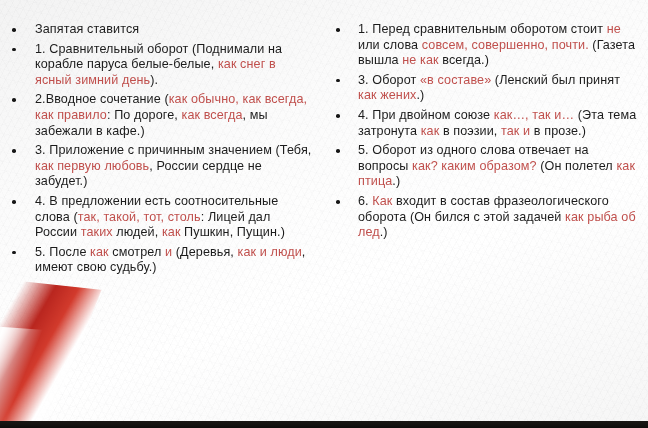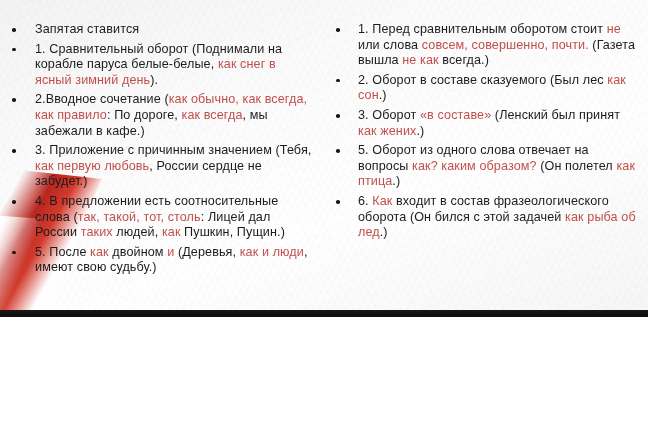--- a/index.html
+++ b/index.html
@@ -12,21 +12,21 @@
     height: 428px;
     overflow: hidden;
     font-family: "Liberation Sans", "DejaVu Sans", sans-serif;
     background: #ffffff;
   }
 
   
   .slide {
     position: relative;
     width: 648px;
-    height: 317px;
+    height: 428px;
     box-sizing: border-box;
     background:
       repeating-linear-gradient(118deg,
         rgba(0,0,0,0.014) 0px,
         rgba(0,0,0,0.014) 1px,
         rgba(255,255,255,0) 1px,
         rgba(255,255,255,0) 6px),
       repeating-linear-gradient(62deg,
         rgba(0,0,0,0.012) 0px,
         rgba(0,0,0,0.012) 1px,
@@ -158,29 +158,29 @@
 
   <div class="columns">
 
     <div class="column left">
       <ul class="bullets">
         <li class="heading-line">Запятая ставится</li>
         <li><span>1. Сравнительный оборот (Поднимали на корабле паруса белые-белые, </span><span class="hl">как снег в ясный зимний день</span><span>).</span></li>
         <li><span>2.Вводное сочетание (</span><span class="hl">как обычно, как всегда, как правило</span><span>: По дороге, </span><span class="hl">как всегда</span><span>, мы забежали в кафе.)</span></li>
         <li><span>3. Приложение с причинным значением (Тебя, </span><span class="hl">как первую любовь</span><span>, России сердце не забудет.)</span></li>
         <li><span>4. В предложении есть соотносительные слова (</span><span class="hl">так, такой, тот, столь</span><span>: Лицей дал России </span><span class="hl">таких</span><span> людей, </span><span class="hl">как</span><span>  Пушкин, Пущин.)</span></li>
-        <li><span>5. После </span><span class="hl">как</span><span> двойном </span><span class="hl">и</span><span> (Деревья, </span><span class="hl">как и люди</span><span>, имеют свою судьбу.)</span></li>
+        <li><span>5. После </span><span class="hl">как</span><span> смотрел </span><span class="hl">и</span><span> (Деревья, </span><span class="hl">как и люди</span><span>, имеют свою судьбу.)</span></li>
       </ul>
     </div>
 
     <div class="column right">
       <ul class="bullets">
         <li><span>1. Перед сравнительным оборотом стоит </span><span class="hl">не</span><span> или слова </span><span class="hl">совсем, совершенно, почти.</span><span> (Газета вышла </span><span class="hl">не как</span><span> всегда.)</span></li>
-        <li><span>2. Оборот в составе сказуемого (Был лес </span><span class="hl">как сон</span><span>.)</span></li>
         <li><span>3. Оборот </span><span class="hl">«в составе»</span><span> (Ленский был принят </span><span class="hl">как жених</span><span>.)</span></li>
+        <li><span>4. При двойном союзе </span><span class="hl">как…, так и…</span><span> (Эта тема затронута </span><span class="hl">как</span><span> в поэзии, </span><span class="hl">так и</span><span> в прозе.)</span></li>
         <li><span>5. Оборот из одного слова отвечает на вопросы </span><span class="hl">как? каким образом?</span><span> (Он полетел </span><span class="hl">как птица</span><span>.)</span></li>
         <li><span>6. </span><span class="hl">Как</span><span> входит в состав фразеологического оборота (Он бился с этой задачей </span><span class="hl">как рыба об лед</span><span>.)</span></li>
       </ul>
     </div>
 
   </div>
 
   <div class="bottom-band"></div>
 </div>
 

